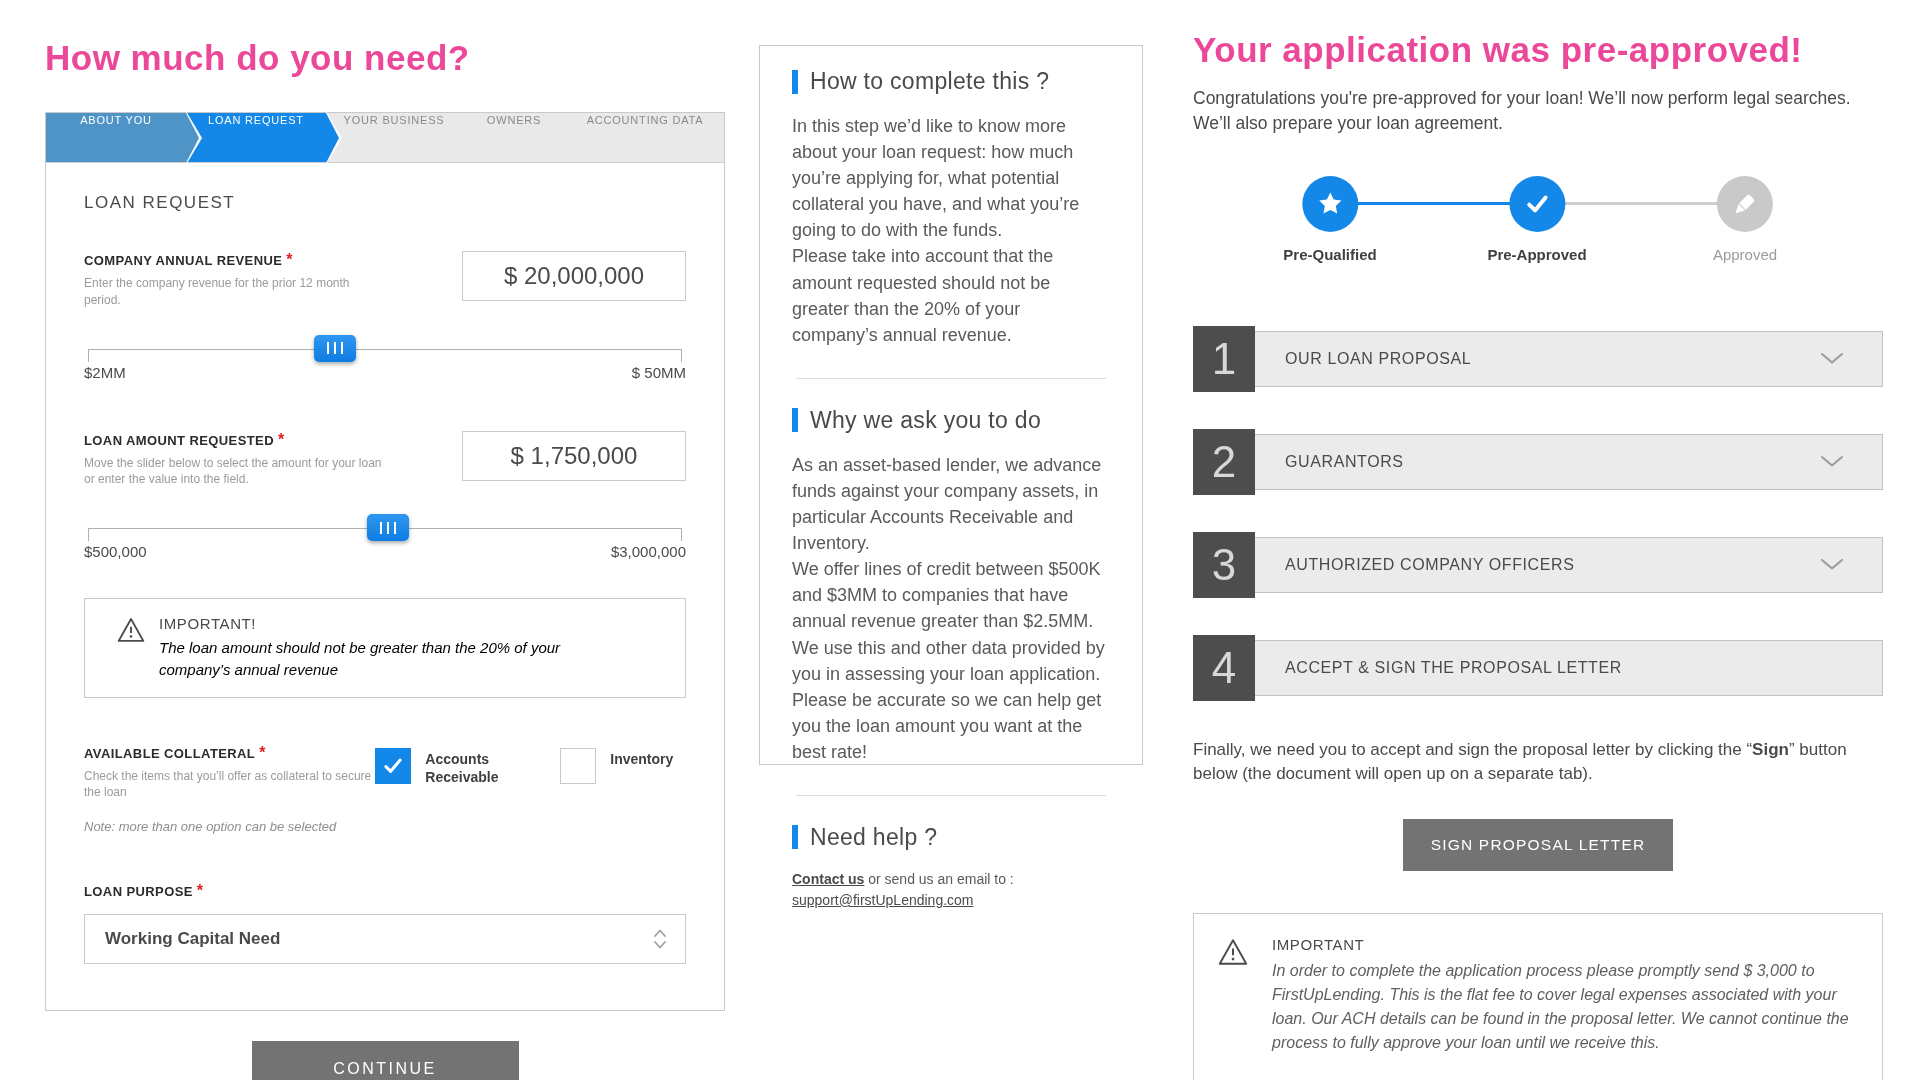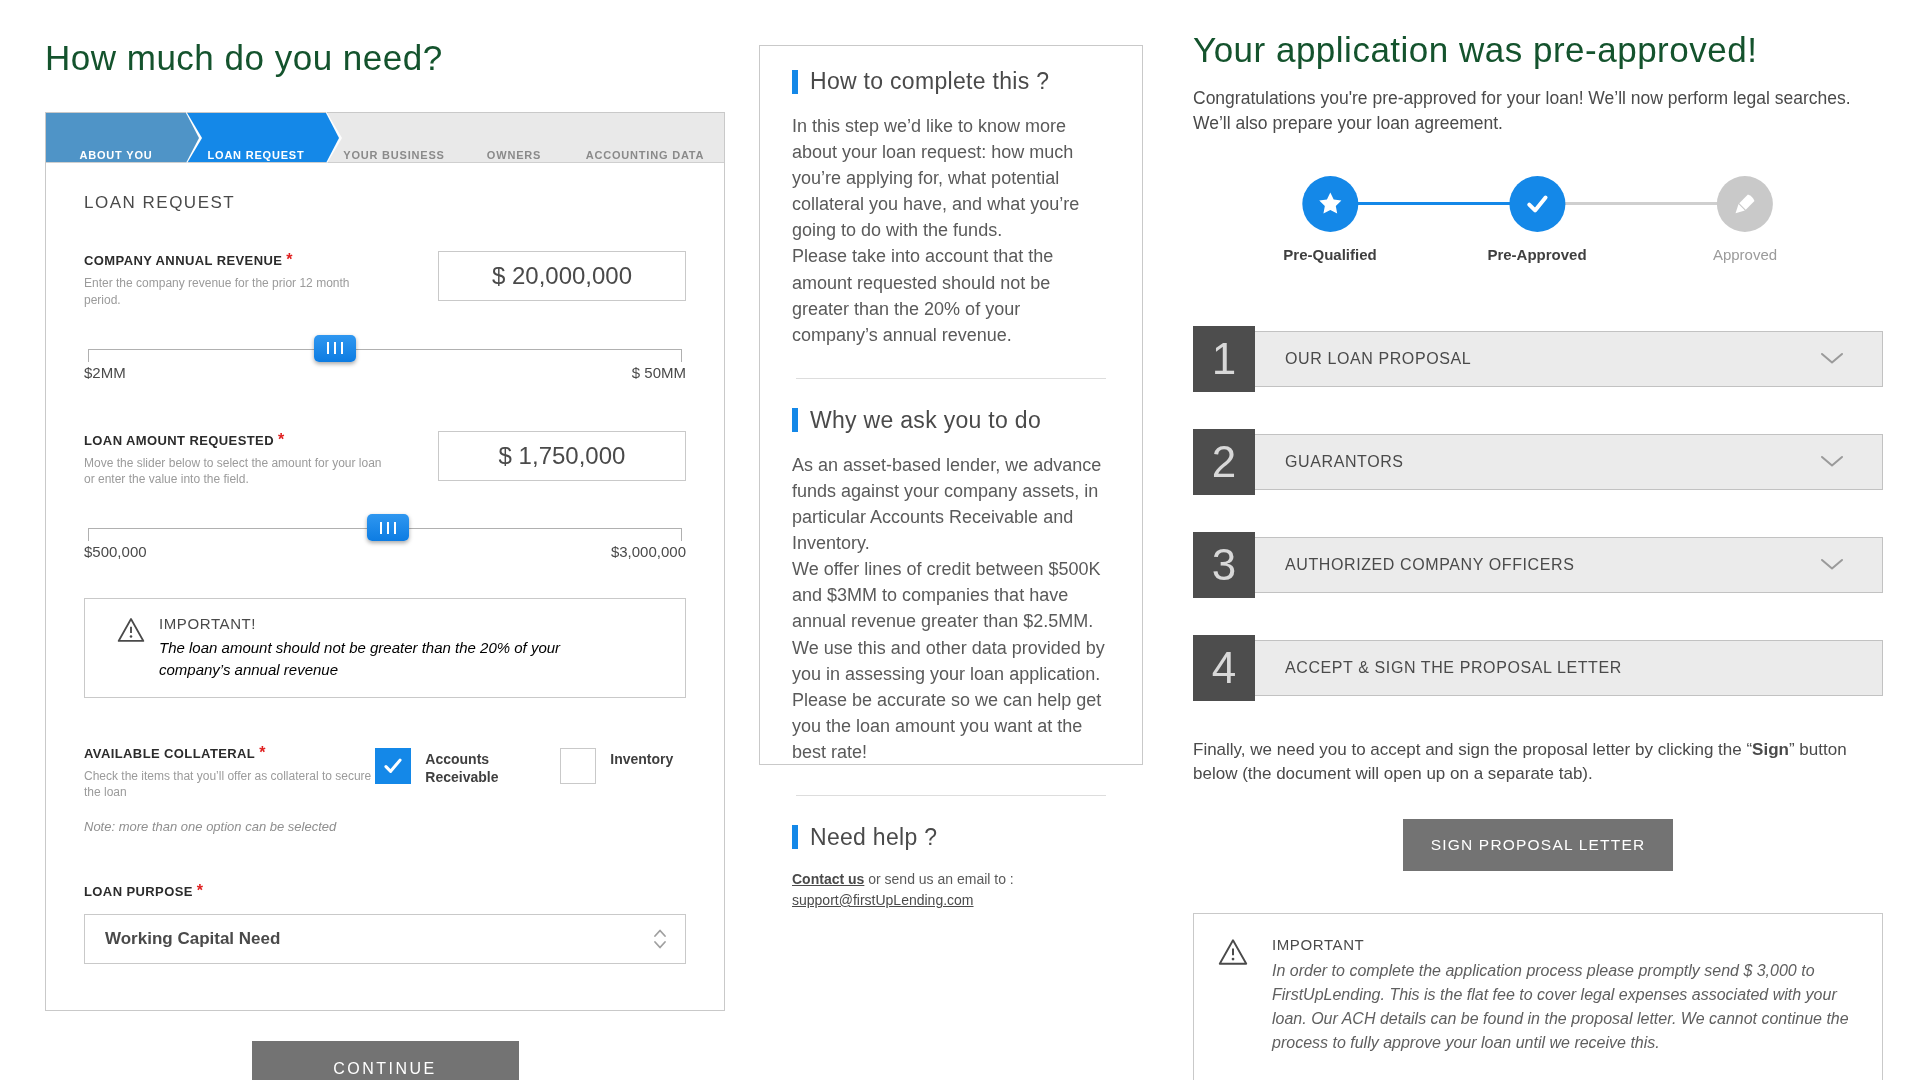--- a/index.html
+++ b/index.html
@@ -4,46 +4,46 @@
 <style>
   * { margin:0; padding:0; box-sizing:border-box; }
   html,body { width:1920px; height:1080px; background:#fff; overflow:hidden;
     font-family:"Liberation Sans", sans-serif; -webkit-font-smoothing:antialiased; }
 
   .col { position:absolute; }
   #left-col  { left:45px;  top:38px;  width:680px; }
   #mid-col   { left:759px; top:45px;  width:384px; height:720px; border:1px solid #c9c9c9; background:#fff; padding:22px 32px; }
   #right-col { left:1193px; top:30px; width:690px; }
 
-  .page-title { font-size:35px; color:#14532d; letter-spacing:.5px; font-weight:400; }
+  .page-title { font-size:35px; color:#ec4899; letter-spacing:.5px; font-weight:700; }
 
   
   .panel { margin-top:34px; border:1px solid #c9c9c9; background:#fff; }
   .tabbar { display:flex; height:50px; background:#e9e9e9; border-bottom:1px solid #cfcfcf; }
-  .tab { display:flex; align-items:flex-end; justify-content:center; font-size:11px; font-weight:700;
+  .tab { display:flex; align-items:flex-start; justify-content:center; font-size:11px; font-weight:400;
          letter-spacing:.8px; color:#8a8a8a; text-align:center; line-height:1.3; cursor:pointer; }
   .tab.t1 { width:140px; background:#4f94c7; color:#fff; position:relative; z-index:4; }
   .tab.t2 { width:140px; background:#1488e8; color:#fff; position:relative; z-index:2; }
   .tab.t3 { width:136px; } .tab.t4 { width:104px; } .tab.t5 { width:158px; padding:0 10px; }
   .tab.arrow::before { content:""; position:absolute; left:100%; top:-2px; width:0; height:0; z-index:1;
       border-top:27px solid transparent; border-bottom:27px solid transparent; border-left:16px solid #fdfdfd; }
   .tab.arrow::after  { content:""; position:absolute; left:100%; top:0; width:0; height:0; z-index:2;
       border-top:25px solid transparent; border-bottom:25px solid transparent; border-left:13px solid; }
   .tab.t1.arrow::after { border-left-color:#4f94c7; }
   .tab.t2.arrow::after { border-left-color:#1488e8; }
 
   .panel-body { padding:30px 38px 46px 38px; }
   .section-title { font-size:17px; letter-spacing:1.5px; color:#4a4a4a; font-weight:400; margin-bottom:38px; }
 
   .field-row { display:flex; justify-content:space-between; align-items:flex-start; }
   .label-col { width:300px; }
   .f-label { font-size:13px; font-weight:700; color:#2b2b2b; letter-spacing:.4px; }
   .req { color:#e02020; font-weight:700; margin-left:4px; }
   .f-desc { font-size:12px; color:#9b9b9b; line-height:1.4; margin-top:6px; }
-  .amount-input { width:248px; height:50px; border:1px solid #c9c9c9; background:#fff; text-align:center;
+  .amount-input { width:224px; height:50px; border:1px solid #c9c9c9; background:#fff; text-align:center;
       font-size:24px; color:#4a4a4a; font-family:"Liberation Sans",sans-serif; }
 
   .slider { position:relative; height:1px; background:#b0b0b0; margin:40px 4px 0 4px; }
   .slider::before, .slider::after { content:""; position:absolute; top:0; width:1px; height:13px; background:#b0b0b0; }
   .slider::before { left:0; } .slider::after { right:0; }
   .handle { position:absolute; top:-14px; transform:translateX(-50%); width:42px; height:27px; border-radius:5px;
       background:linear-gradient(#2f97f0,#0d7ce2); box-shadow:0 2px 4px rgba(0,0,0,.35);
       display:flex; align-items:center; justify-content:center; cursor:grab; }
   .handle i { width:2px; height:12px; background:#fff; margin:0 2.5px; }
   .minmax { display:flex; justify-content:space-between; margin-top:14px; font-size:15px; color:#4a4a4a; }

